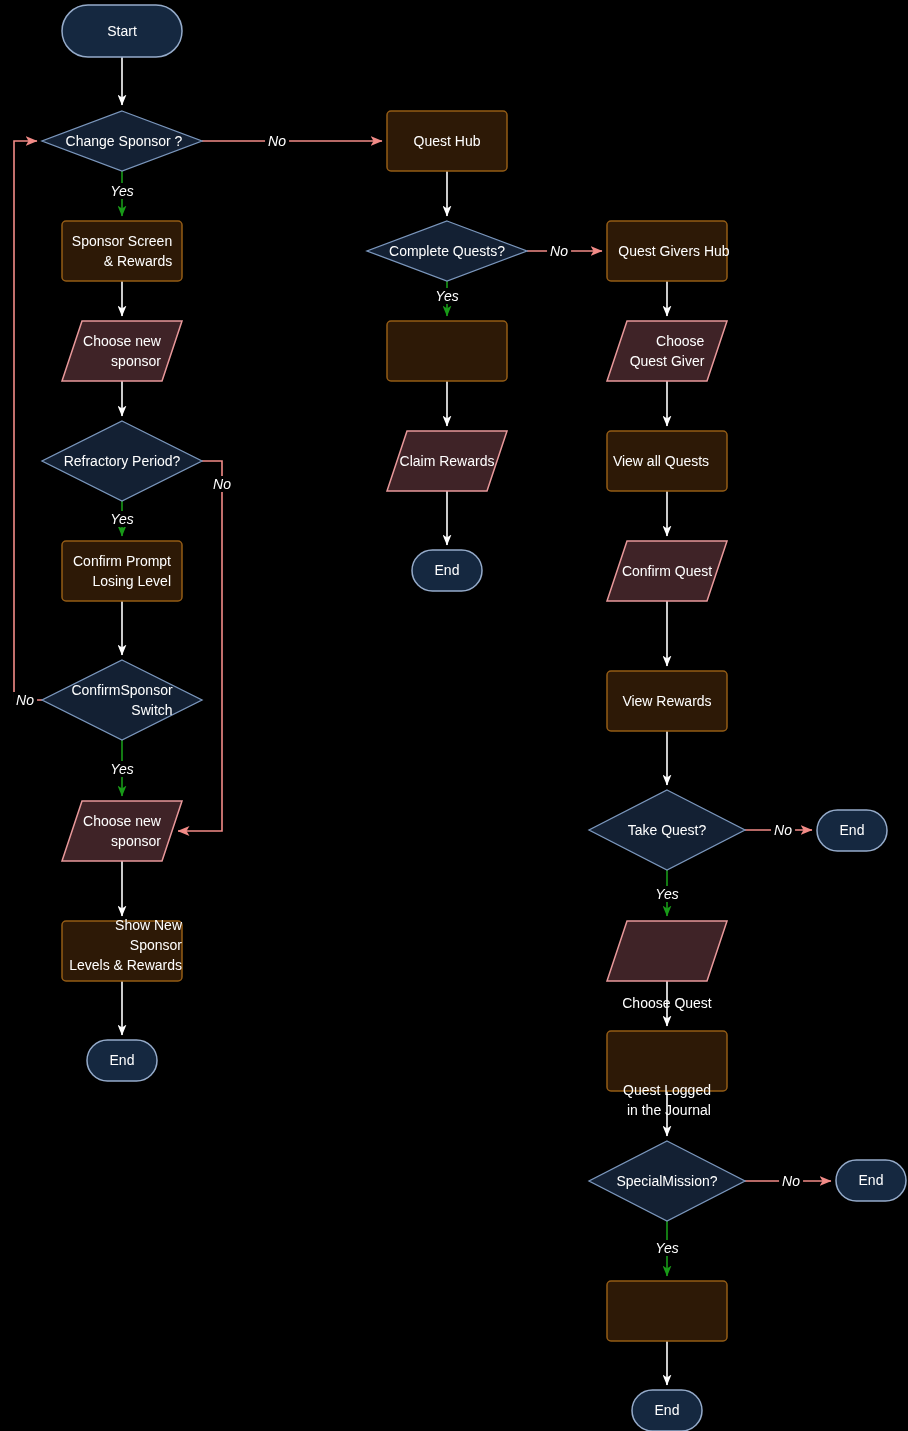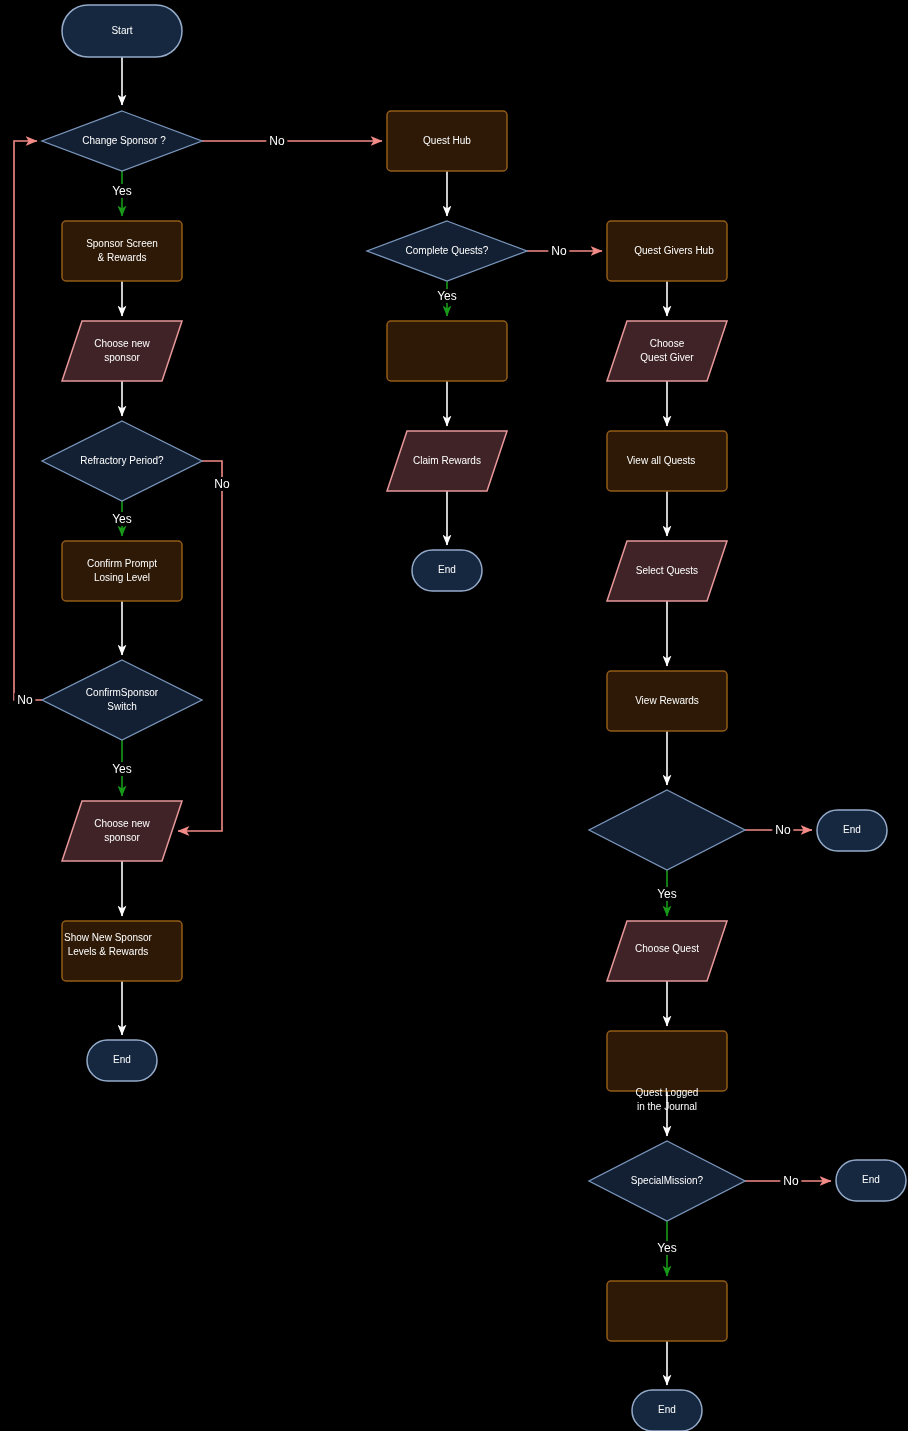--- a/index.html
+++ b/index.html
@@ -13,27 +13,27 @@
   #edges-nodes{position:absolute;left:0;top:0;}
   .shape-terminal{fill:var(--terminal_fill);stroke:var(--terminal_border);stroke-width:1.5;}
   .shape-process{fill:var(--process_fill);stroke:var(--process_border);stroke-width:1.5;}
   .shape-decision{fill:var(--decision_fill);stroke:var(--decision_border);stroke-width:1.3;}
   .shape-io{fill:var(--io_fill);stroke:var(--io_border);stroke-width:1.5;}
   .e-w{fill:none;stroke:var(--edge_default);stroke-width:1.6;}
   .e-y{fill:none;stroke:var(--edge_yes);stroke-width:1.6;}
   .e-n{fill:none;stroke:var(--edge_no);stroke-width:1.6;}
   .nlabel{
     position:absolute;display:flex;align-items:center;justify-content:center;
-    text-align:center;color:var(--text,#fff);font-size:10px;line-height:1.45;
+    text-align:right;color:var(--text,#fff);font-size:14px;line-height:1.45;
     white-space:pre-line;pointer-events:none;
   }
   .elabel{
     position:absolute;transform:translate(-50%,-50%);
-    color:var(--text,#fff);font-size:12px;line-height:1;
-    background:var(--background,#000);padding:1px 3px;pointer-events:none;
+    color:var(--text,#fff);font-size:14px;line-height:1;
+    background:var(--background,#000);padding:1px 3px;pointer-events:none;font-style:italic;
   }
 </style>
 </head>
 <body>
 
 <div id="canvas">
 
   <svg id="edges-nodes" width="908" height="1431" viewBox="0 0 908 1431">
     <defs>
       <marker id="mw" markerWidth="11" markerHeight="9" refX="10.5" refY="4.5" orient="auto" markerUnits="userSpaceOnUse">
@@ -119,37 +119,38 @@
 &amp; Rewards</div>
   <div class="nlabel" style="left:62px;top:321px;width:120px;height:60px">Choose new
 sponsor</div>
   <div class="nlabel" style="left:42px;top:421px;width:160px;height:80px">Refractory Period?</div>
   <div class="nlabel" style="left:62px;top:541px;width:120px;height:60px">Confirm Prompt
 Losing Level</div>
   <div class="nlabel" style="left:42px;top:660px;width:160px;height:80px">ConfirmSponsor
 Switch</div>
   <div class="nlabel" style="left:62px;top:801px;width:120px;height:60px">Choose new
 sponsor</div>
-  <div class="nlabel" style="left:48px;top:921px;width:120px;height:48px">Show New Sponsor
+  <div class="nlabel" style="left:62px;top:921px;width:120px;height:48px">Show New Sponsor
 Levels &amp; Rewards</div>
   <div class="nlabel" style="left:87px;top:1040px;width:70px;height:41px">End</div>
 
   <div class="nlabel" style="left:387px;top:111px;width:120px;height:60px">Quest Hub</div>
   <div class="nlabel" style="left:367px;top:221px;width:160px;height:60px">Complete Quests?</div>
   <div class="nlabel" style="left:387px;top:431px;width:120px;height:60px">Claim Rewards</div>
   <div class="nlabel" style="left:412px;top:550px;width:70px;height:41px">End</div>
 
   <div class="nlabel" style="left:607px;top:221px;width:134px;height:60px">Quest Givers Hub</div>
   <div class="nlabel" style="left:607px;top:321px;width:120px;height:60px">Choose
 Quest Giver</div>
   <div class="nlabel" style="left:607px;top:431px;width:108px;height:60px">View all Quests</div>
-  <div class="nlabel" style="left:607px;top:541px;width:120px;height:60px">Select Quests</div>
+  <div class="nlabel" style="left:607px;top:541px;width:120px;height:60px">Confirm Quest</div>
   <div class="nlabel" style="left:607px;top:671px;width:120px;height:60px">View Rewards</div>
+  <div class="nlabel" style="left:589px;top:790px;width:156px;height:80px">Take Quest?</div>
   <div class="nlabel" style="left:817px;top:810px;width:70px;height:41px">End</div>
-  <div class="nlabel" style="left:607px;top:919px;width:120px;height:60px">Choose Quest</div>
+  <div class="nlabel" style="left:607px;top:973px;width:120px;height:60px">Choose Quest</div>
   <div class="nlabel" style="left:607px;top:1070px;width:120px;height:60px">Quest Logged
 in the Journal</div>
   <div class="nlabel" style="left:589px;top:1141px;width:156px;height:80px">SpecialMission?</div>
   <div class="nlabel" style="left:836px;top:1160px;width:70px;height:41px">End</div>
   <div class="nlabel" style="left:632px;top:1390px;width:70px;height:41px">End</div>
 
   <div class="elabel" style="left:277px;top:141px">No</div>
   <div class="elabel" style="left:122px;top:191px">Yes</div>
   <div class="elabel" style="left:122px;top:519px">Yes</div>
   <div class="elabel" style="left:222px;top:484px">No</div>

